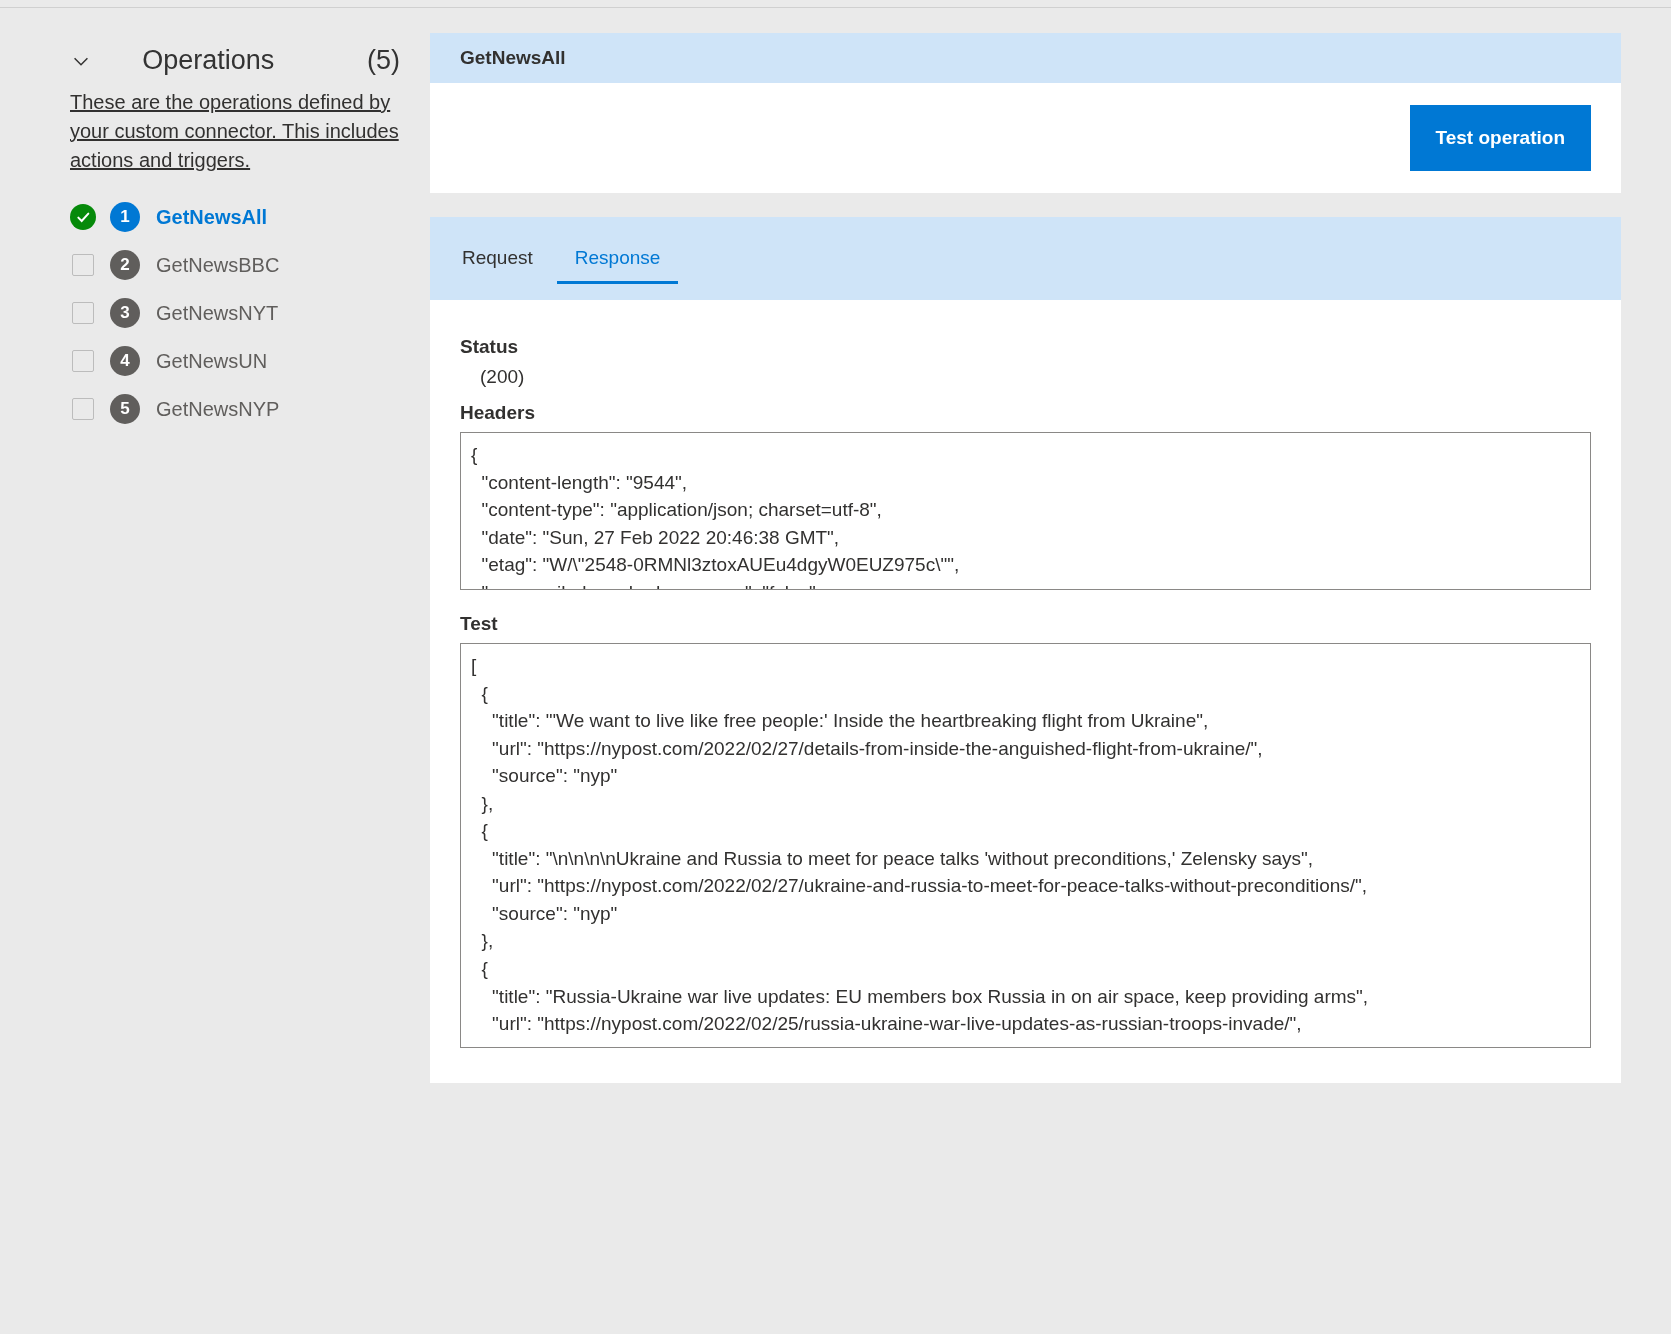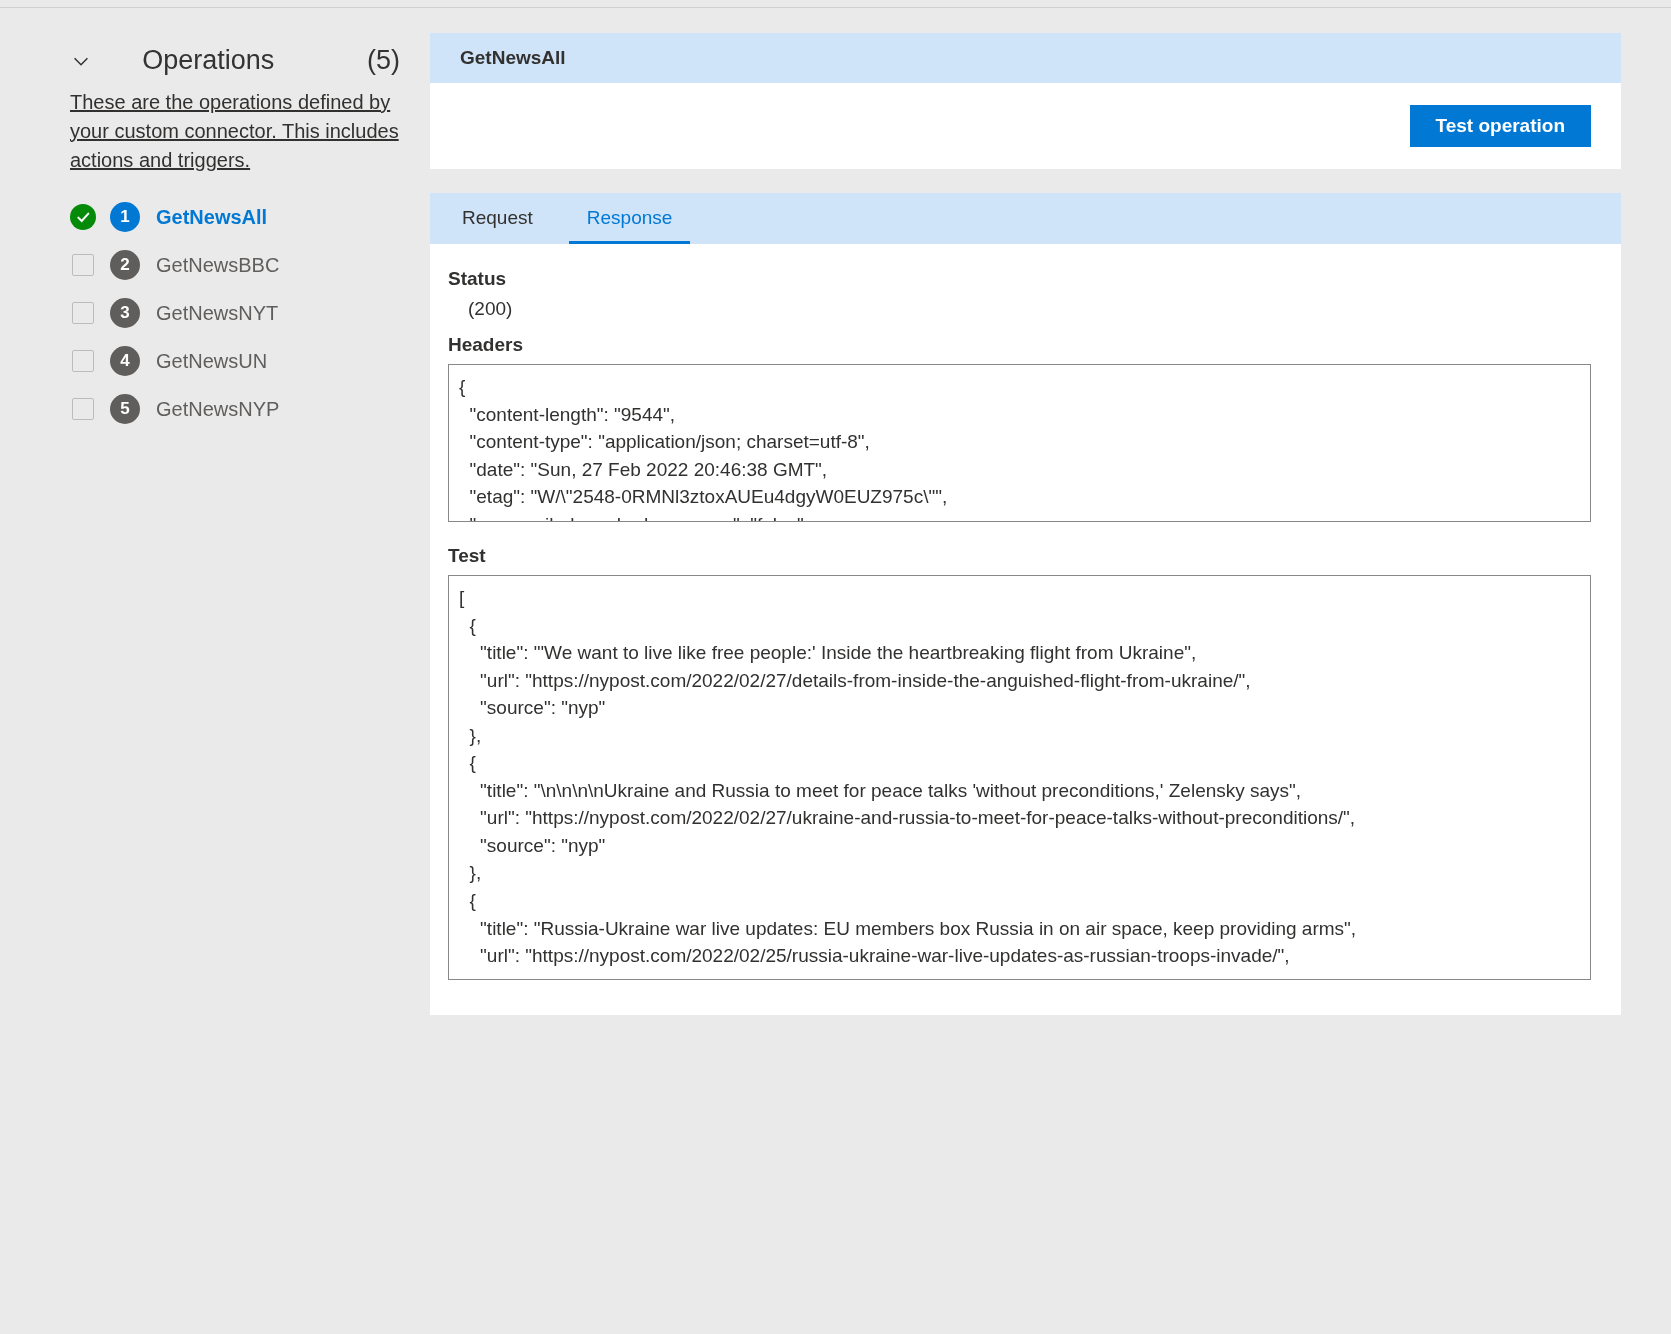--- a/index.html
+++ b/index.html
@@ -114,46 +114,46 @@
   .action-row {
     background: #fff;
     padding: 22px 30px;
     display: flex;
     justify-content: flex-end;
   }
   .btn-primary {
     background: #0078d4;
     color: #fff;
     border: none;
-    padding: 10px 26px;
+    padding: 22px 26px;
     font-size: 19px;
     font-weight: 600;
     cursor: pointer;
   }
   .tabs-head {
     background: #cfe4f8;
-    padding: 0 14px;
-    display: flex;
-    gap: 12px;
+    padding: 16px 14px;
+    display: flex;
   }
   .tab {
     padding: 14px 18px 12px 18px;
     font-size: 19px;
     color: #323130;
     cursor: pointer;
     border-bottom: 3px solid transparent;
     margin-right: 6px;
   }
   .tab.active {
     color: #0078d4;
     border-bottom-color: #0078d4;
   }
   .resp-body {
     background: #fff;
-    padding: 20px 30px 30px 18px;
+    padding: 20px 30px 30px 30px;
+    margin-top: 12px;
   }
   .field-label {
     font-weight: 600;
     font-size: 19px;
     margin-bottom: 8px;
     margin-top: 4px;
   }
   .field-value {
     padding-left: 20px;
     font-size: 19px;

